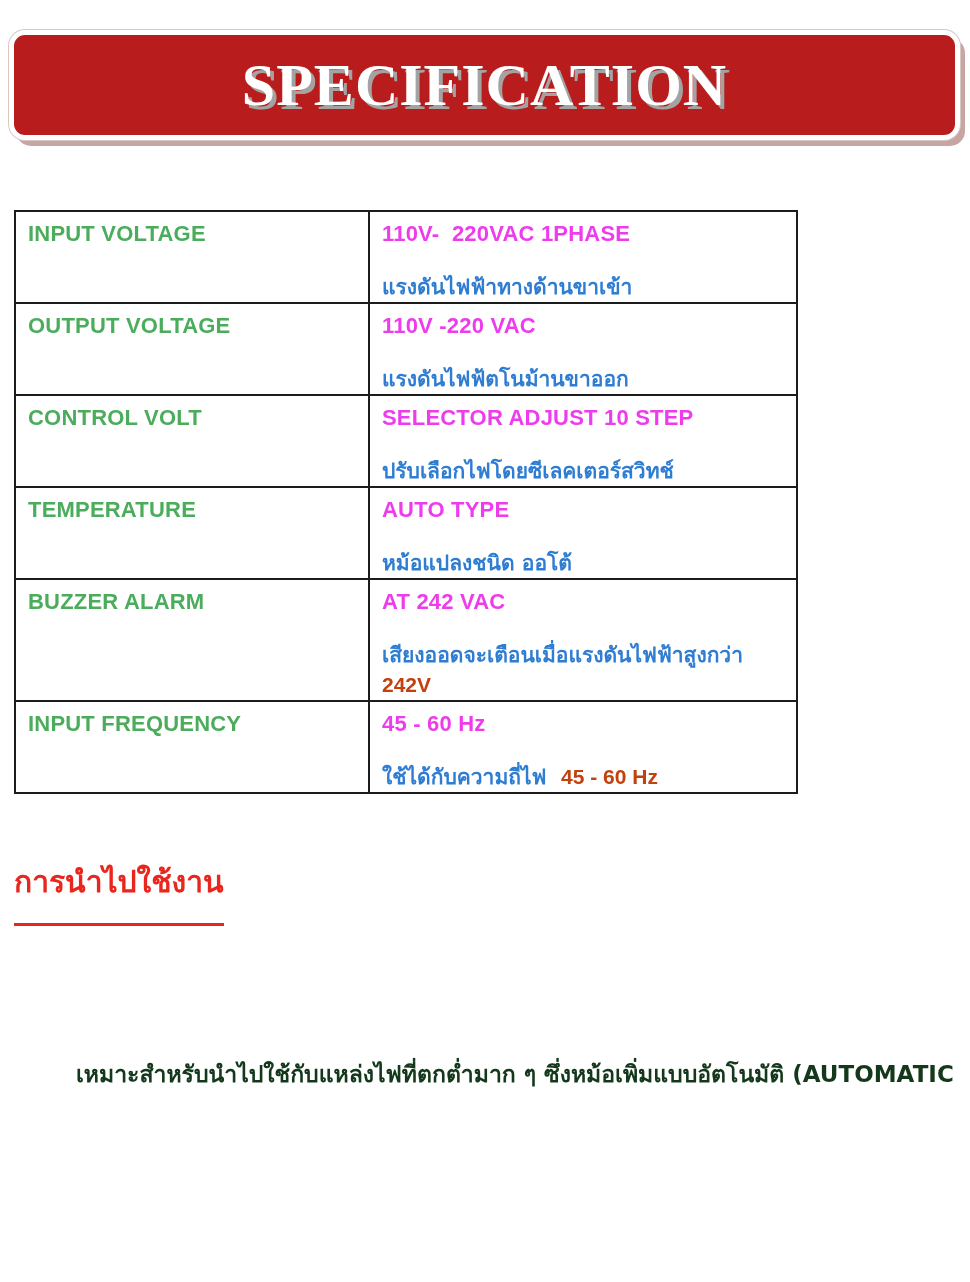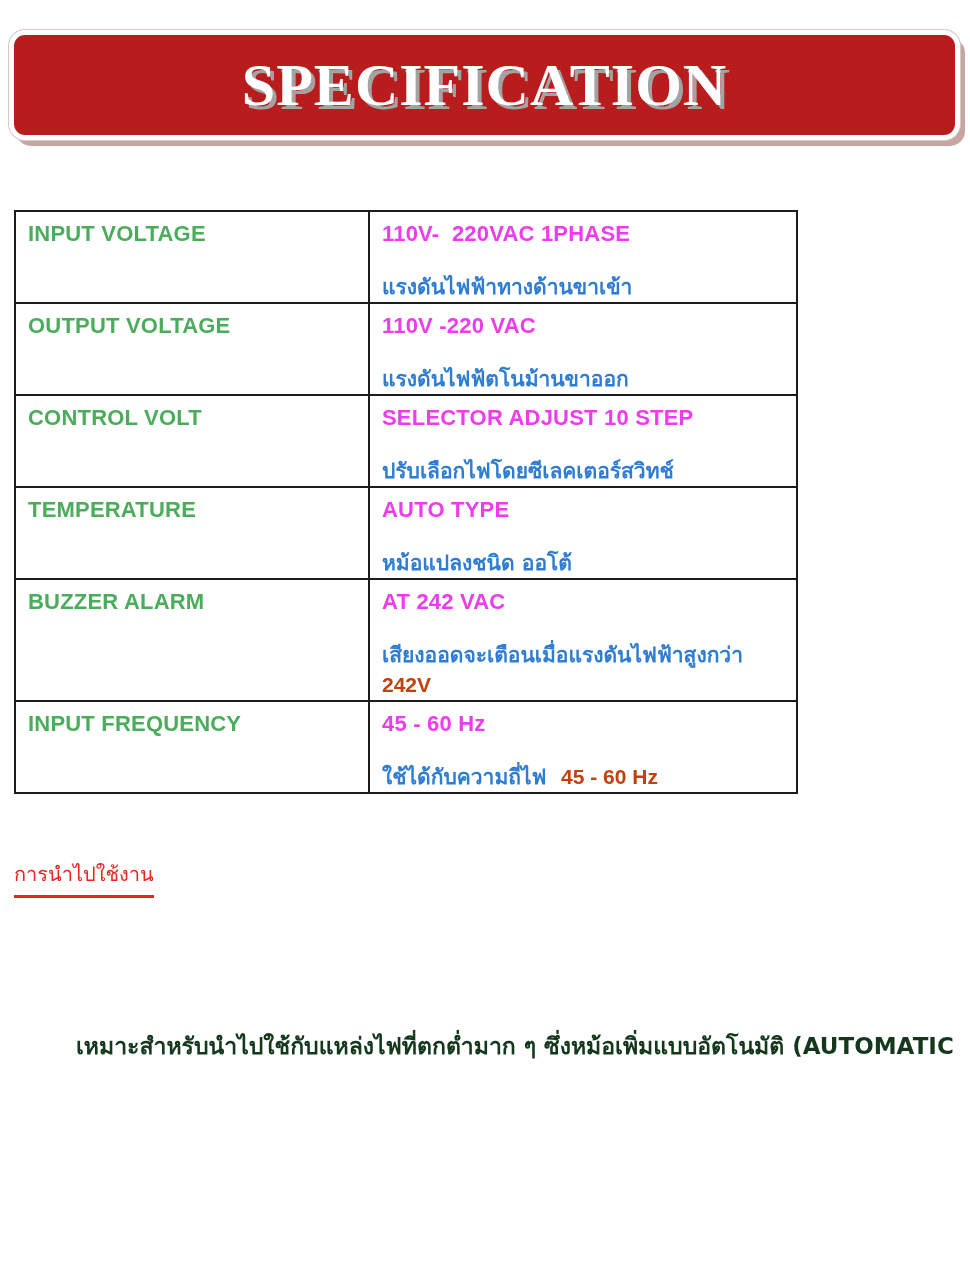--- a/index.html
+++ b/index.html
@@ -73,25 +73,25 @@
     color: #c2410c;
     font-size: 21px;
     font-weight: bold;
   }
 
   
   .usage-heading { margin: 64px 0 0 14px; }
   .usage-heading-text {
     display: inline-block;
     font-family: "DejaVu Sans", sans-serif;
-    font-size: 20px;
-    font-weight: normal;
+    font-size: 30px;
+    font-weight: bold;
     color: #e9261d;
     border-bottom: 3px solid #e9261d;
-    padding-bottom: 5px;
+    padding-bottom: 18px;
   }
   .usage-para {
     margin: 18px 0 0 14px;
     font-family: "DejaVu Sans", sans-serif;
     font-size: 23px;
     font-weight: bold;
     color: #14381c;
     line-height: 52px;
     white-space: pre;
   }

